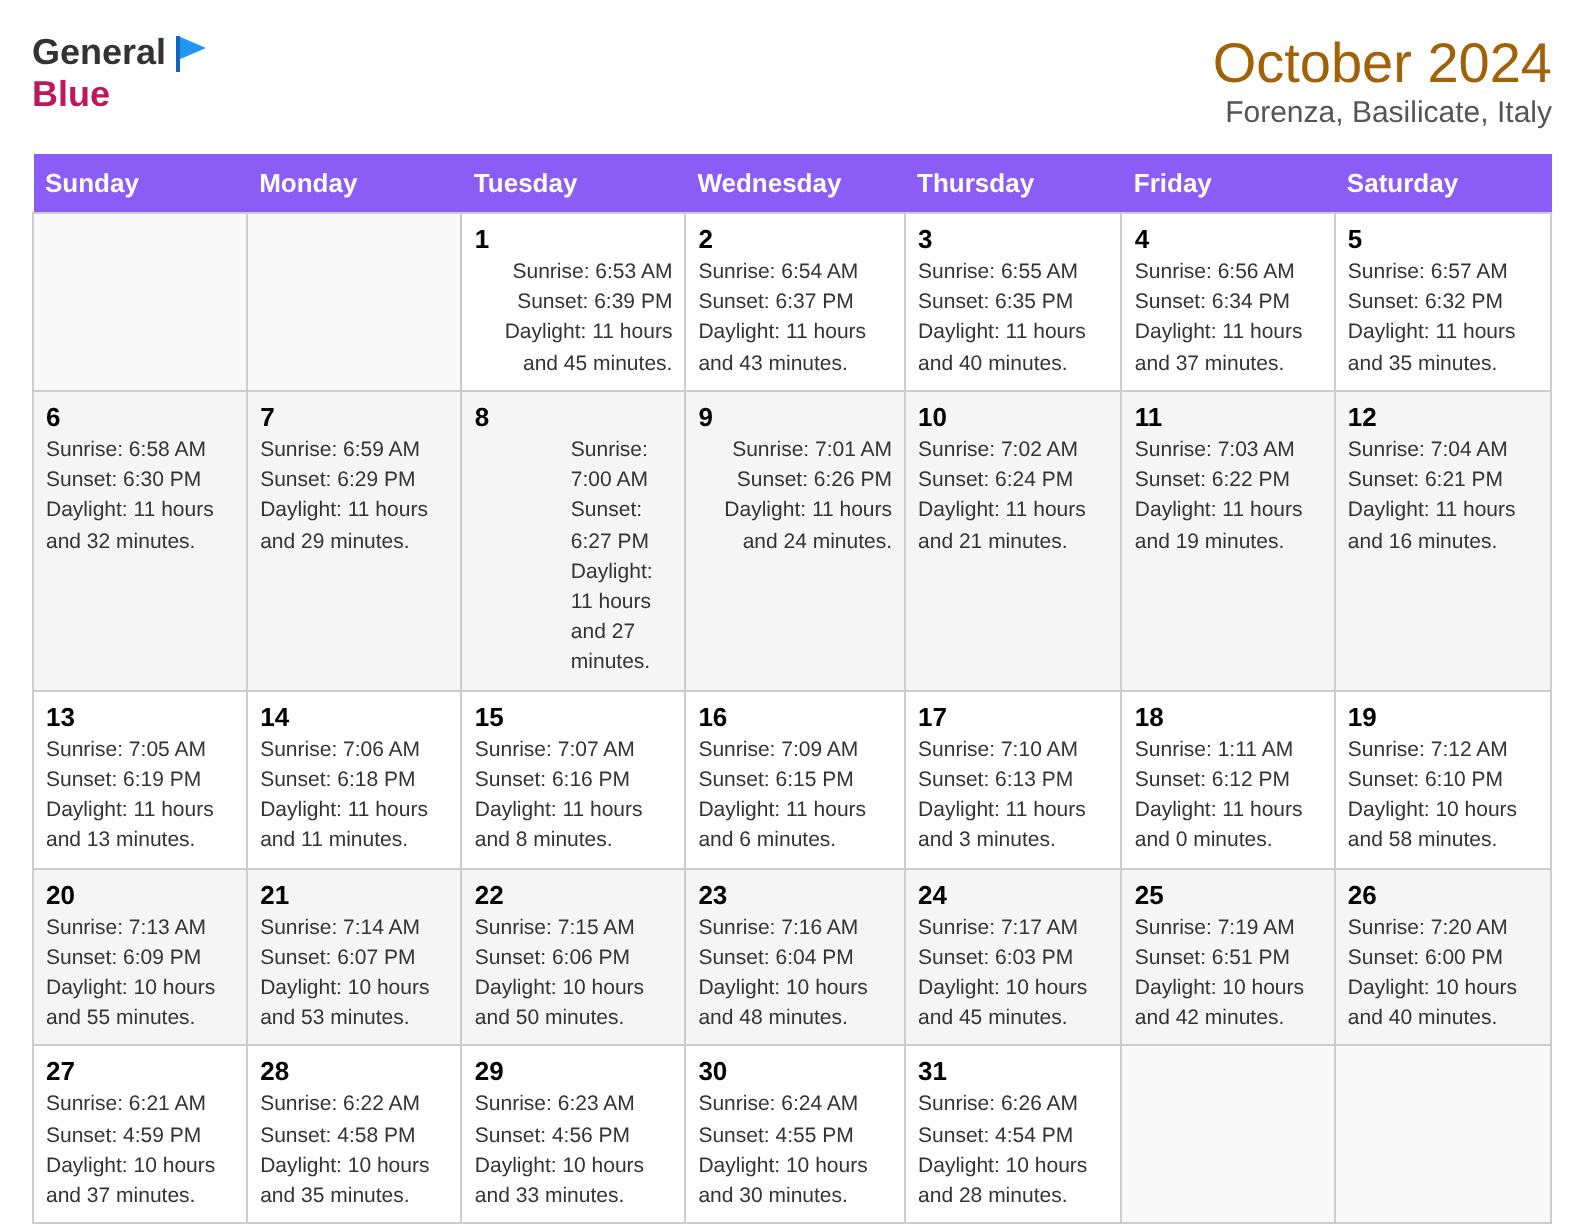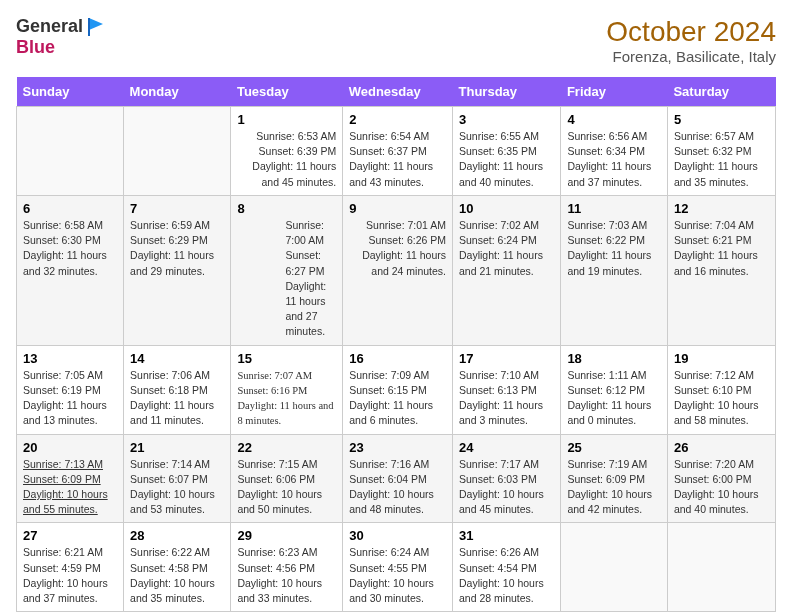--- a/index.html
+++ b/index.html
@@ -212,21 +212,21 @@
 Daylight: 11 hours and 13 minutes.</div>
         </td>
         <td>
           <span class="day-num">14</span>
           <div class="day-info" style="white-space: pre-line;">Sunrise: 7:06 AM
 Sunset: 6:18 PM
 Daylight: 11 hours and 11 minutes.</div>
         </td>
         <td>
           <span class="day-num">15</span>
-          <div class="day-info" style="white-space: pre-line; font-family: Liberation Serif, serif;">Sunrise: 7:07 AM
+          <div class="day-info" style="white-space: pre-line;">Sunrise: 7:07 AM
 Sunset: 6:16 PM
 Daylight: 11 hours and 8 minutes.</div>
         </td>
         <td>
           <span class="day-num">16</span>
           <div class="day-info" style="white-space: pre-line;">Sunrise: 7:09 AM
 Sunset: 6:15 PM
 Daylight: 11 hours and 6 minutes.</div>
         </td>
         <td>
@@ -244,21 +244,21 @@
         <td>
           <span class="day-num">19</span>
           <div class="day-info" style="white-space: pre-line;">Sunrise: 7:12 AM
 Sunset: 6:10 PM
 Daylight: 10 hours and 58 minutes.</div>
         </td>
       </tr>
       <tr>
         <td>
           <span class="day-num">20</span>
-          <div class="day-info" style="white-space: pre-line; text-decoration: underline;">Sunrise: 7:13 AM
+          <div class="day-info" style="white-space: pre-line;">Sunrise: 7:13 AM
 Sunset: 6:09 PM
 Daylight: 10 hours and 55 minutes.</div>
         </td>
         <td>
           <span class="day-num">21</span>
           <div class="day-info" style="white-space: pre-line;">Sunrise: 7:14 AM
 Sunset: 6:07 PM
 Daylight: 10 hours and 53 minutes.</div>
         </td>
         <td>
@@ -275,21 +275,21 @@
         </td>
         <td>
           <span class="day-num">24</span>
           <div class="day-info" style="white-space: pre-line;">Sunrise: 7:17 AM
 Sunset: 6:03 PM
 Daylight: 10 hours and 45 minutes.</div>
         </td>
         <td>
           <span class="day-num">25</span>
           <div class="day-info" style="white-space: pre-line;">Sunrise: 7:19 AM
-Sunset: 6:09 PM
+Sunset: 6:51 PM
 Daylight: 10 hours and 42 minutes.</div>
         </td>
         <td>
           <span class="day-num">26</span>
           <div class="day-info" style="white-space: pre-line;">Sunrise: 7:20 AM
 Sunset: 6:00 PM
 Daylight: 10 hours and 40 minutes.</div>
         </td>
       </tr>
       <tr>

